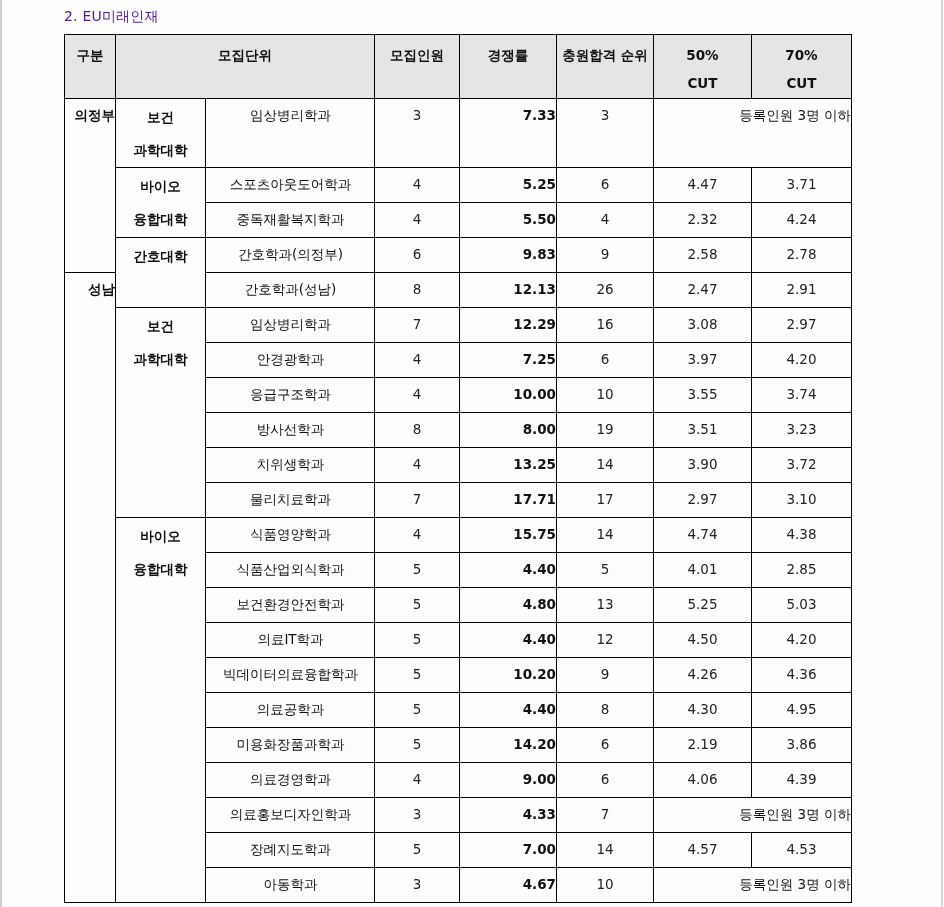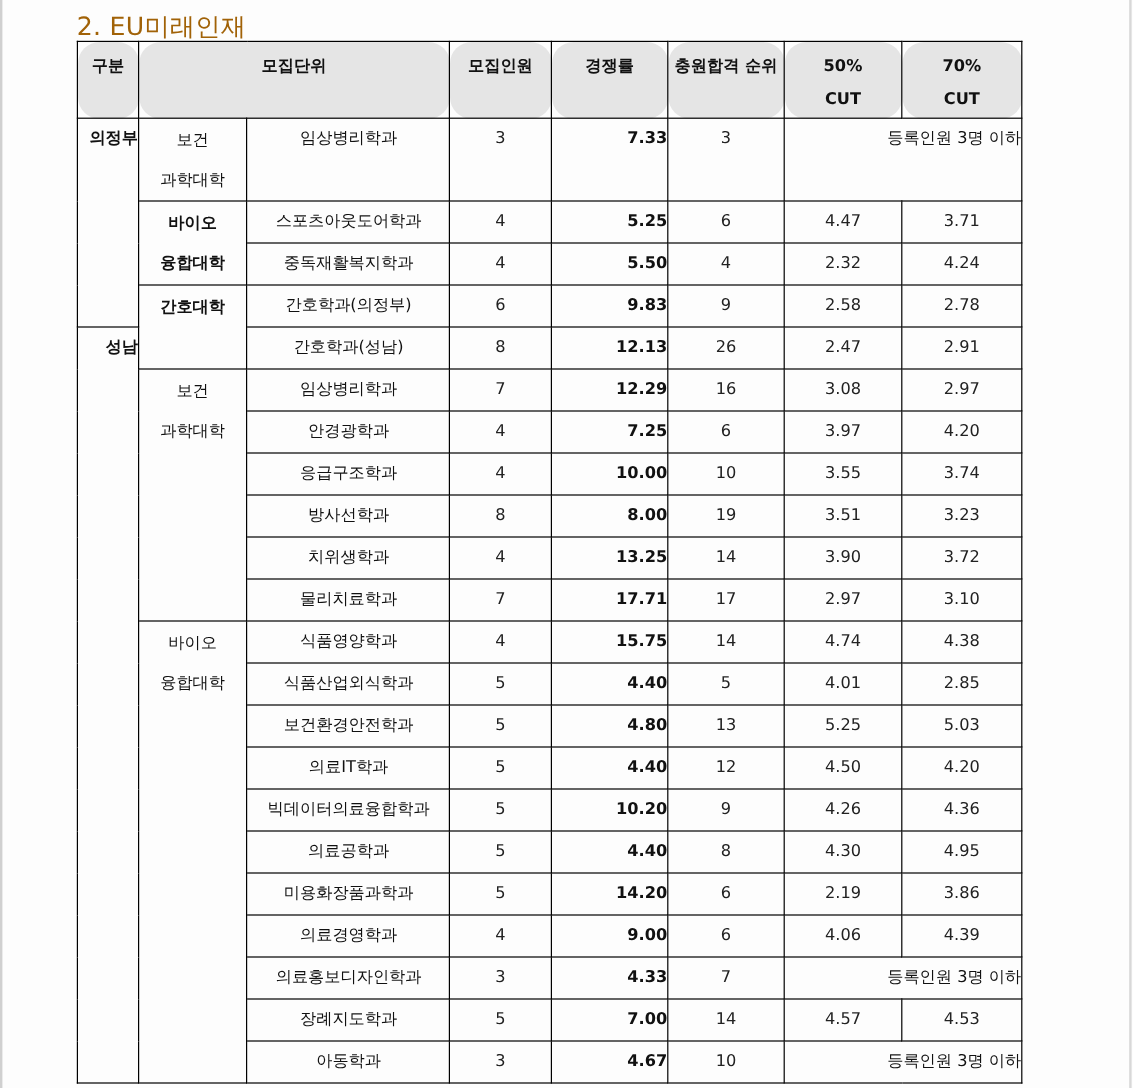--- a/index.html
+++ b/index.html
@@ -2,33 +2,33 @@
 <html><head>
 <meta charset="utf-8">
 <style>
   html, body { margin: 0; padding: 0; }
   body {
     width: 944px; height: 907px; background: #fdfdfd; position: relative; overflow: hidden;
     font-family: "DejaVu Sans", "Liberation Sans", sans-serif; color: #111;
   }
   .edge-left { position: absolute; left: 0; top: 0; width: 2px; height: 907px; background: #d0d0d0; }
   .edge-right { position: absolute; left: 941px; top: 0; width: 2px; height: 907px; background: #d8d8d8; }
-  .title { position: absolute; left: 64px; top: 8px; font-size: 21px; letter-spacing: 0.2px; color: #a16207; }
+  .title { position: absolute; left: 64px; top: 8px; font-size: 14px; letter-spacing: 0.2px; color: #4c1d95; }
   table.grid {
     position: absolute; left: 64px; top: 34px;
     border-collapse: collapse; table-layout: fixed; width: 787px;
     font-size: 13.5px;
   }
   .grid td, .grid th { border: 1.5px solid #000; padding: 0; vertical-align: top; }
-  .grid th { background: #e5e5e5; font-weight: bold; height: 57px; padding-top: 6px; line-height: 28px; font-size: 13.5px; border-radius: 18px; }
+  .grid th { background: #e5e5e5; font-weight: bold; height: 57px; padding-top: 6px; line-height: 28px; font-size: 13.5px; }
   .grid td { height: 34px; line-height: 33px; }
   .grid tr.tall td { height: 64px; }
   .l { text-align: center; padding-left: 1px !important; }
   .campus { font-weight: bold; text-align: right; line-height: 33px; }
-  .college { text-align: center; line-height: 30px; padding-top: 2px !important; }
+  .college { text-align: center; line-height: 30px; padding-top: 2px !important; font-weight: bold; }
   .college.bold { font-weight: bold; }
   .num { text-align: center; color: #222; }
   .rate { text-align: right; font-weight: bold; }
   .note { text-align: right; font-weight: normal; }
 </style>
 </head>
 <body>
 
 <div class="edge-left"></div>
 <div class="edge-right"></div>

